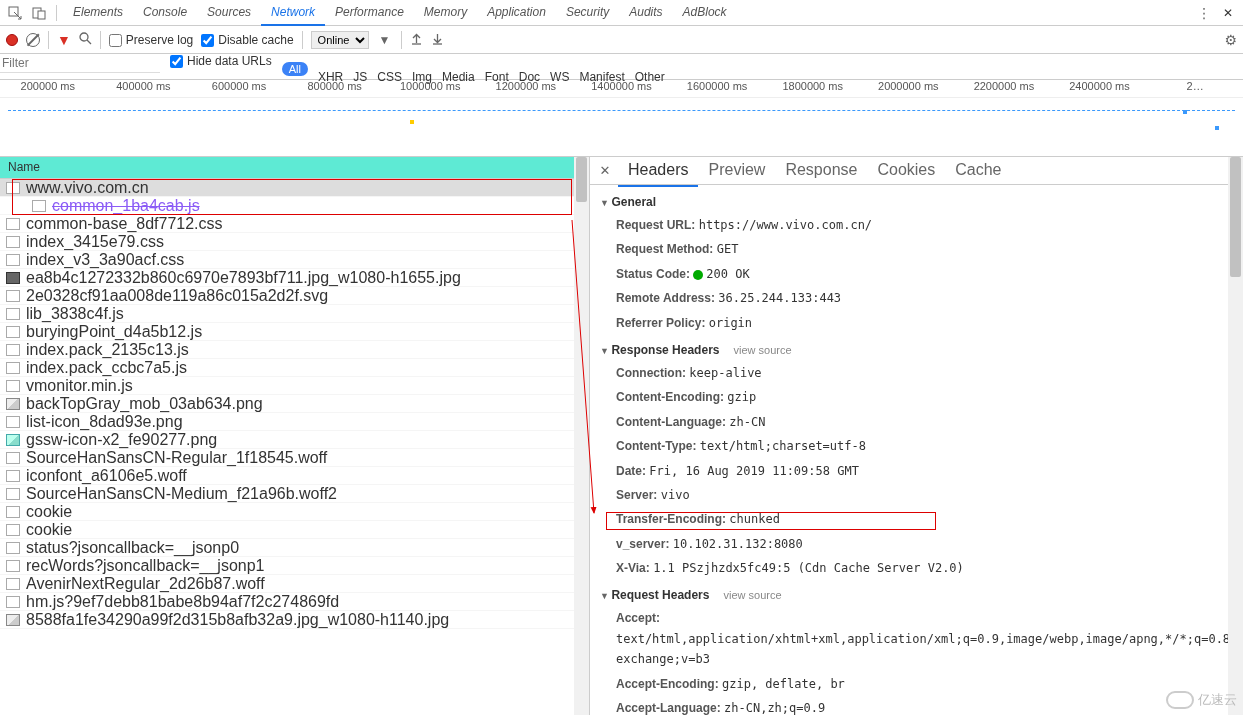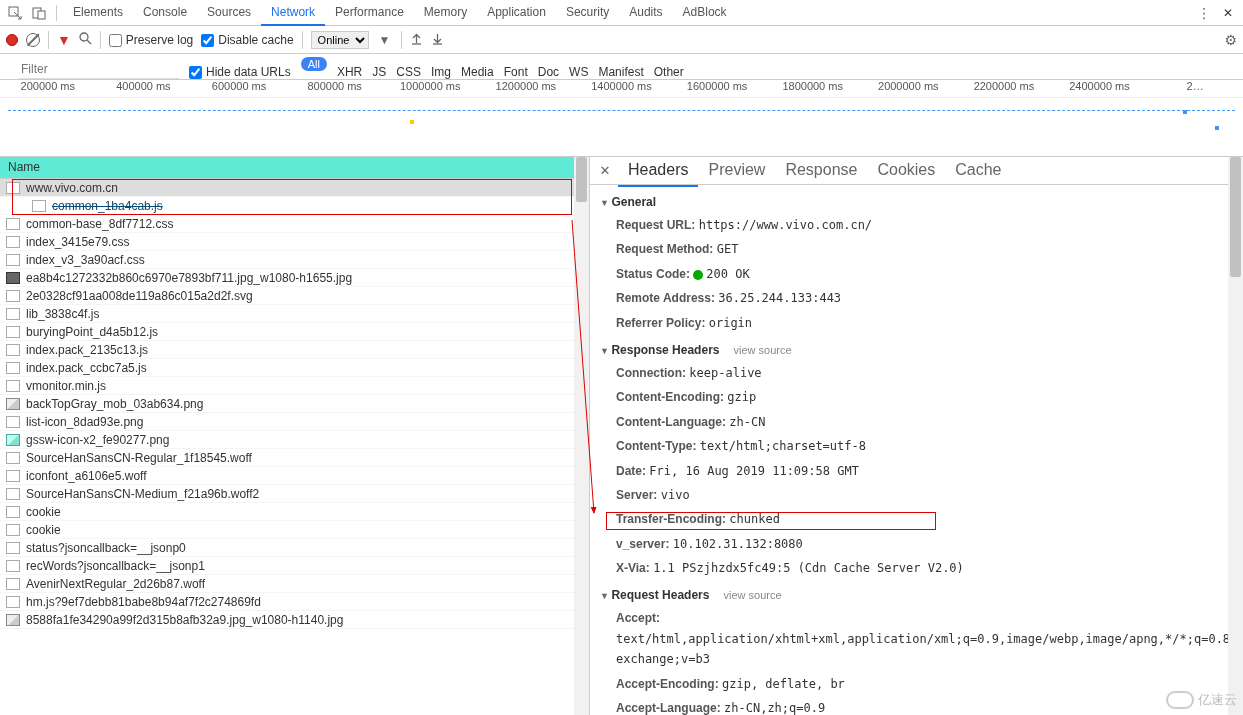--- a/index.html
+++ b/index.html
@@ -12,43 +12,43 @@
 .toolbar { height:28px; border-bottom:1px solid #ccc; display:flex; align-items:center; padding:0 6px; gap:8px; }
 .toolbar .rec { width:12px; height:12px; border-radius:50%; background:#d93025; border:1px solid #a50e0e; }
 .toolbar .stop { width:14px; height:14px; border:1.5px solid #666; border-radius:50%; position:relative; }
 .toolbar .stop::after { content:""; position:absolute; width:16px; height:1.5px; background:#666; top:5px; left:-2px; transform:rotate(-45deg); }
 .toolbar .sep { width:1px; height:18px; background:#ccc; }
 .toolbar .filter-ic { color:#d93025; font-size:14px; }
 .toolbar .search-ic { color:#666; font-size:13px; }
 .toolbar label { display:flex; align-items:flex-end; gap:4px; color:#333; }
 .toolbar select { border:1px solid #ccc; font-size:11px; padding:1px 2px; }
 .toolbar .arrow { color:#666; padding:0 2px; }
-.filter-bar { height:26px; border-bottom:1px solid #ccc; display:flex; align-items:flex-end; padding:0 19px; gap:10px; }
+.filter-bar { height:26px; border-bottom:1px solid #ccc; display:flex; align-items:flex-start; padding:0 0; gap:10px; }
 .filter-bar input[type=text] { width:160px; border:none; border-bottom:1px solid #ddd; font-size:12px; padding:2px; outline:none; }
 .filter-bar label { display:flex; align-items:center; gap:4px; }
 .type-pill { background:#3b82f6; color:#fff; border-radius:8px; padding:1px 7px; font-size:11px; }
 .type-link { color:#333; font-size:12px; cursor:pointer;margin-top:16px; }
 .timeline { height:77px; border-bottom:1px solid #ccc; position:relative; overflow:hidden; }
 .timeline .ruler { height:18px; border-bottom:1px solid #eee; display:flex; font-size:11px; color:#555; }
 .timeline .ruler span { width:100px; text-align:center; }
 .timeline .stream { position:absolute; top:22px; left:8px; right:8px; height:9px; border-bottom:1px dashed #3b99fc; }
 .timeline .dot1 { position:absolute; top:40px; left:410px; width:4px; height:4px; background:#ffcc00; }
 .timeline .dot2 { position:absolute; top:30px; left:1183px; width:4px; height:4px; background:#3b99fc; }
 .timeline .dot3 { position:absolute; top:46px; left:1215px; width:4px; height:4px; background:#3b99fc; }
 .main { display:flex; height:558px; }
 .left { width:590px; border-right:1px solid #ccc; display:flex; flex-direction:column; overflow:hidden; position:relative; }
 .left .hdr { height:22px; border-bottom:1px solid #ccc; padding:3px 8px; background:#5eead4; color:#333; font-size:12px; }
 .left .rows { flex:1; overflow-y:auto; }
-.row { display:flex; align-items:center; padding:2px 6px; height:18px; font-size:12px; color:#333; border-bottom:1px solid #f5f5f5; cursor:pointer; position:relative; }
+.row { display:flex; align-items:center; padding:2px 6px; height:18px; font-size:16px; color:#333; border-bottom:1px solid #f5f5f5; cursor:pointer; position:relative; }
 .row.sel { background:#ddd; }
 .row .ico { width:14px; height:12px; border:1px solid #aaa; margin-right:6px; flex-shrink:0; background:#fff; }
 .row .ico.img { border-color:#4aa; background:linear-gradient(135deg,#bfe 50%,#8dc 50%); }
 .row .ico.img2 { border-color:#888; background:linear-gradient(135deg,#eee 50%,#ccc 50%); }
 .row .ico.jpg { border-color:#333; background:#666; }
-.row.strike { text-decoration:line-through; color:#0c4a6e;padding-left:32px; }
+.row.strike { text-decoration:line-through; color:#8b5cf6;padding-left:32px; }
 .left .redbox1 { position:absolute; top:22px; left:12px; width:560px; height:36px; border:1px solid #d00; pointer-events:none; }
 .right { flex:1; display:flex; flex-direction:column; overflow:hidden; position:relative; }
 .dtabs { height:28px; border-bottom:1px solid #ccc; display:flex; align-items:center; padding-left:4px; gap:2px; }
 .dtabs .close { width:22px; text-align:center; color:#666; cursor:pointer; font-size:13px; }
 .dtabs .dtab { padding:6px 10px; color:#666; cursor:pointer; font-size:16px; }
 .dtabs .dtab.active { color:#333; border-bottom:2px solid #1a73e8; }
 .detail { flex:1; overflow-y:auto; padding:4px 0; font-size:12px; }
 .sec { padding:2px 10px; }
 .sec-hdr { font-weight:bold; color:#333; padding:4px 0; cursor:pointer; }
 .sec-hdr::before { content:"▼ "; font-size:9px; color:#666; }
@@ -76,21 +76,21 @@
         <path d="M6 6 L13 13 M10 13 L13 13 L13 10" stroke="#666" fill="none"></path>
       </svg>
     </div>
   <div class="icon-btn">
       <svg width="14" height="14">
         <rect x="1" y="2" width="8" height="10" fill="none" stroke="#666"></rect>
         <rect x="6" y="5" width="7" height="8" fill="#fff" stroke="#666"></rect>
       </svg>
     </div>
   <div class="sep" style="width:1px;height:16px;background:#ccc;margin:0 4px;"></div>
-  <div id="top-tabs-holder" style="display:flex;">
+  <div id="top-tabs-holder" style="display:flex;font-style:italic;">
       <div class="tab">Elements</div>
       <div class="tab">Console</div>
       <div class="tab">Sources</div>
       <div class="tab active">Network</div>
       <div class="tab">Performance</div>
       <div class="tab">Memory</div>
       <div class="tab">Application</div>
       <div class="tab">Security</div>
       <div class="tab">Audits</div>
       <div class="tab">AdBlock</div>

